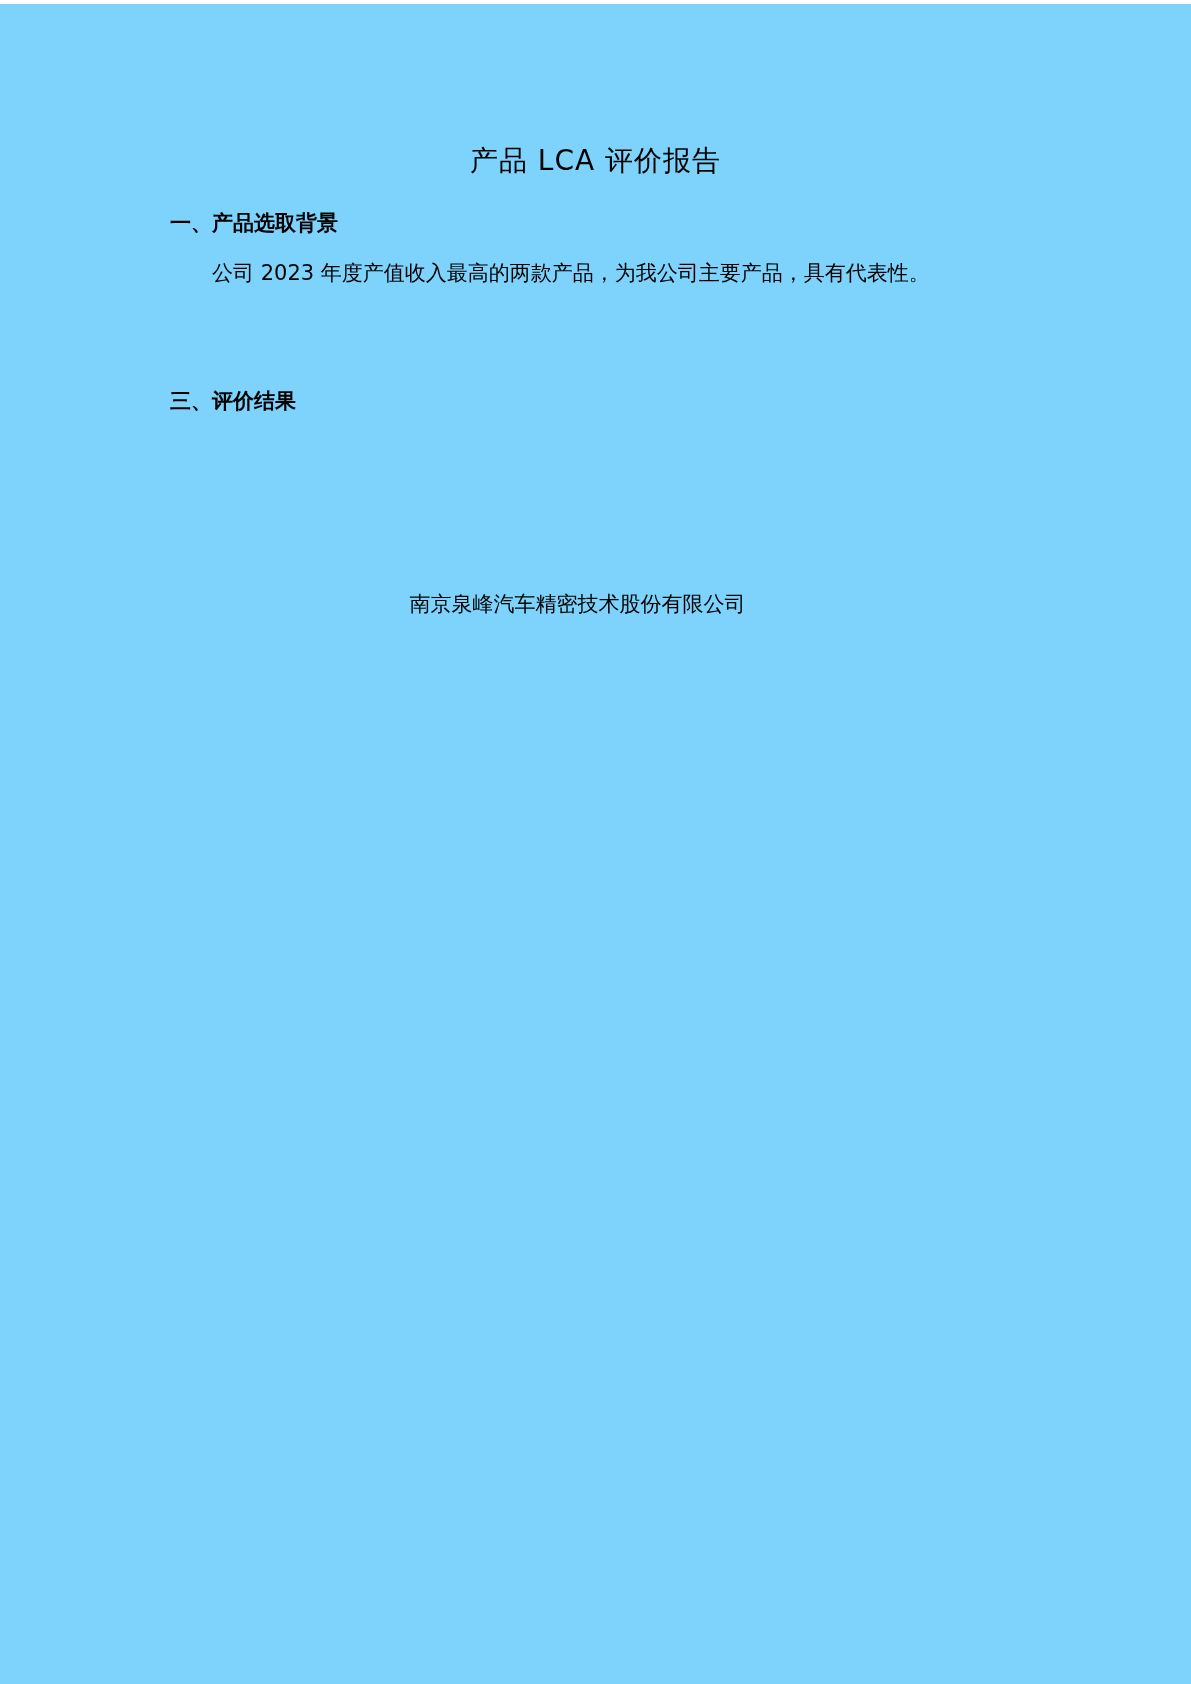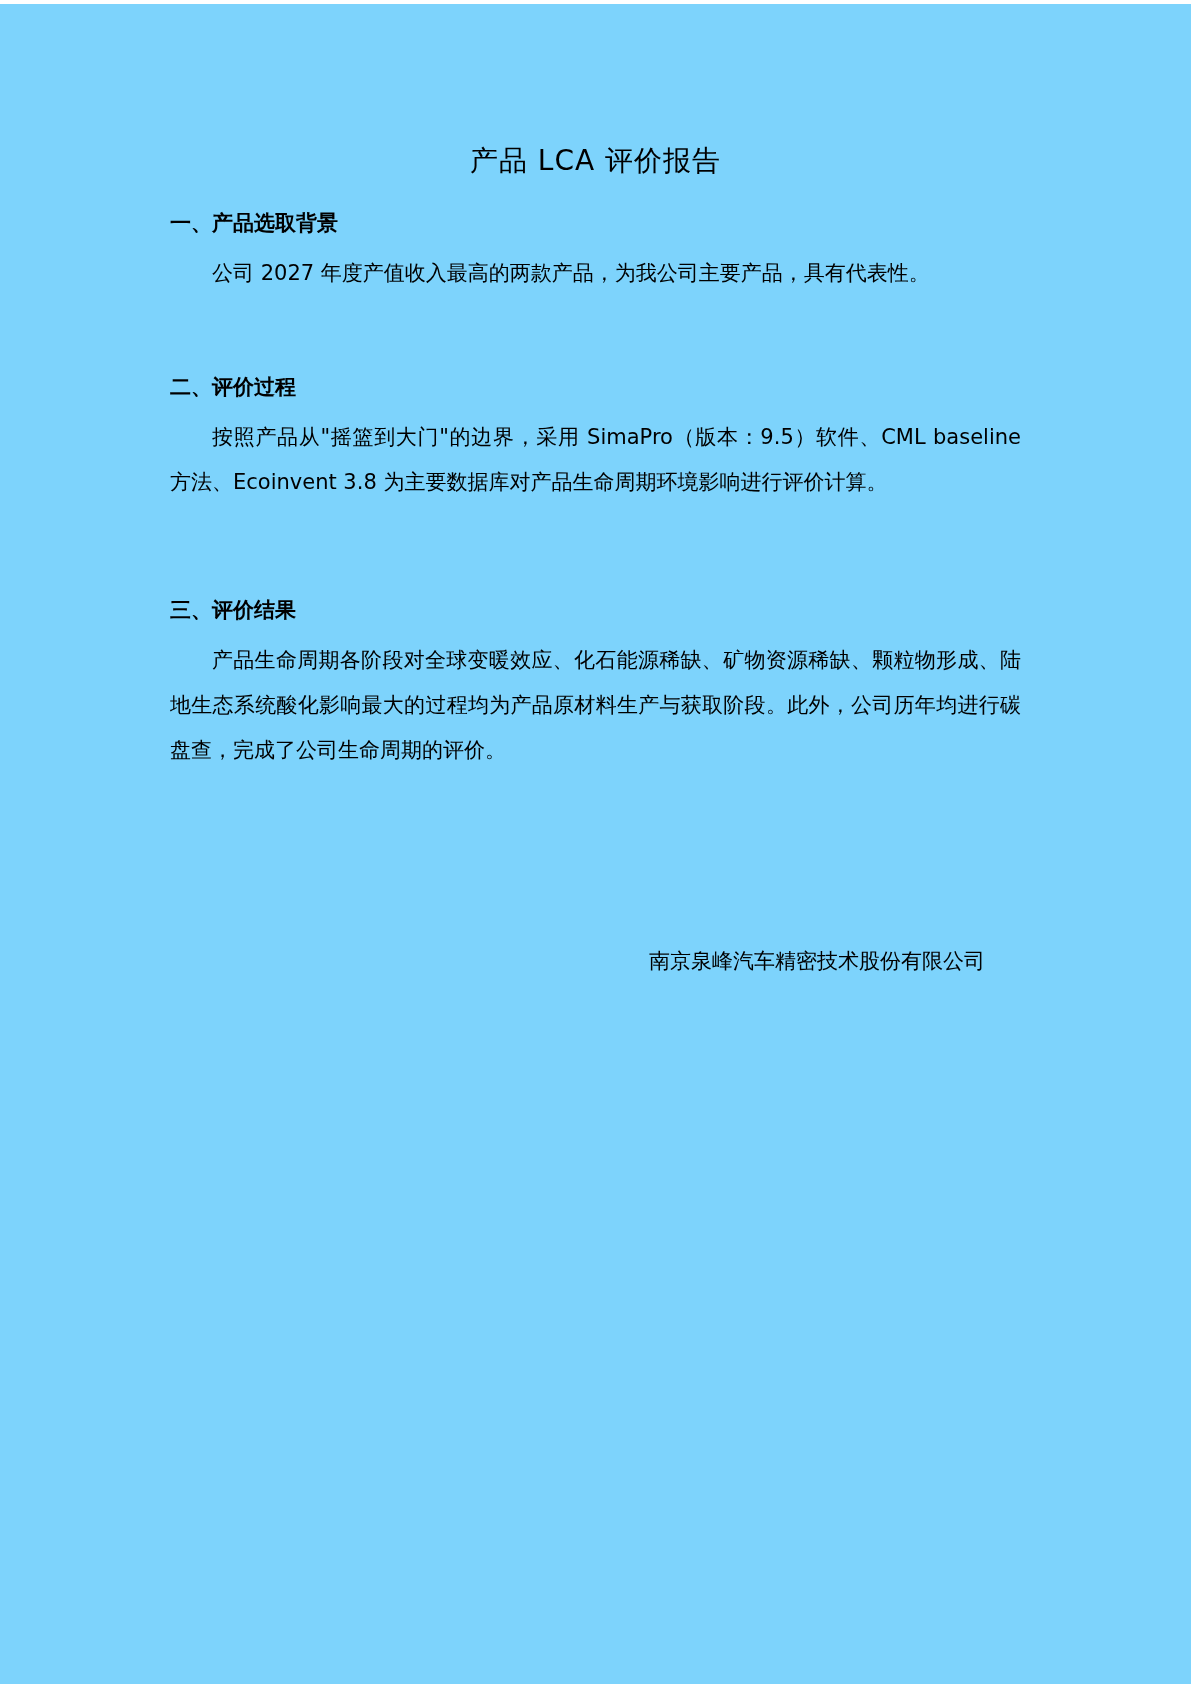--- a/index.html
+++ b/index.html
@@ -40,47 +40,42 @@
     font-size: 21px;
     line-height: 45px;
     margin: 0;
     text-indent: 2em;
     text-align: justify;
     text-justify: inter-ideograph;
   }
   .signature {
     margin-top: 172px;
     margin-right: 36px;
-    text-align: right;
+    text-align: center;
     font-size: 21px;
     line-height: 33px;
   }
   .signature .sig-line {
     display: block;
   }
 </style>
 </head>
 <body>
 
 <div class="page">
 
   <div class="doc-title">产品 LCA 评价报告</div>
 
   <div class="section section-1">
     <div class="section-heading">一、产品选取背景</div>
-    <p class="para">公司 2027 年度产值收入最高的两款产品，为我公司主要产品，具有代表性。</p>
+    <p class="para">公司 2023 年度产值收入最高的两款产品，为我公司主要产品，具有代表性。</p>
   </div>
 
-  <div class="section section-2">
-    <div class="section-heading">二、评价过程</div>
-    <p class="para">按照产品从"摇篮到大门"的边界，采用 SimaPro（版本：9.5）软件、CML baseline 方法、Ecoinvent 3.8 为主要数据库对产品生命周期环境影响进行评价计算。</p>
-  </div>
 
   <div class="section section-3">
     <div class="section-heading">三、评价结果</div>
-    <p class="para">产品生命周期各阶段对全球变暖效应、化石能源稀缺、矿物资源稀缺、颗粒物形成、陆地生态系统酸化影响最大的过程均为产品原材料生产与获取阶段。此外，公司历年均进行碳盘查，完成了公司生命周期的评价。</p>
   </div>
 
   <div class="signature">
     <span class="sig-line">南京泉峰汽车精密技术股份有限公司</span>
   </div>
 
 </div>
 
 </body></html>

